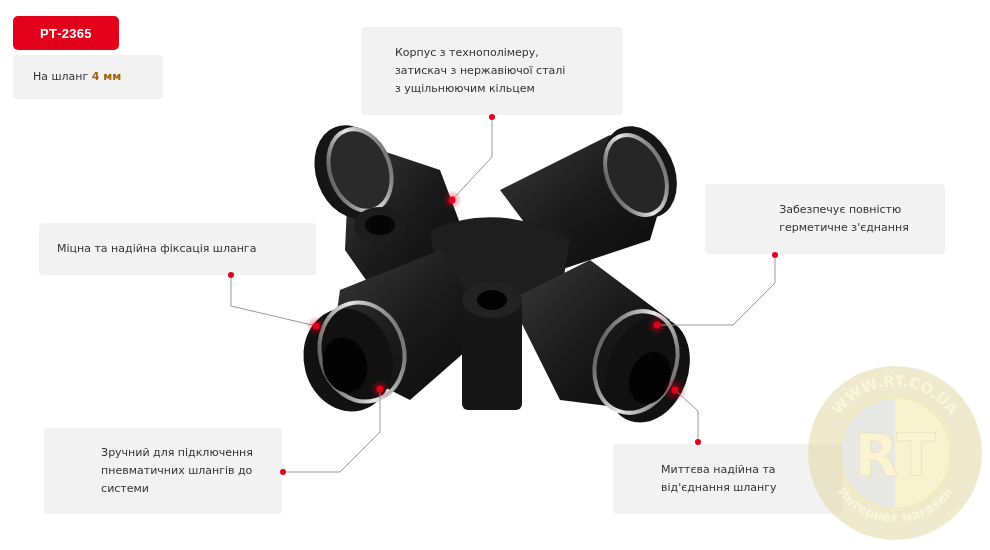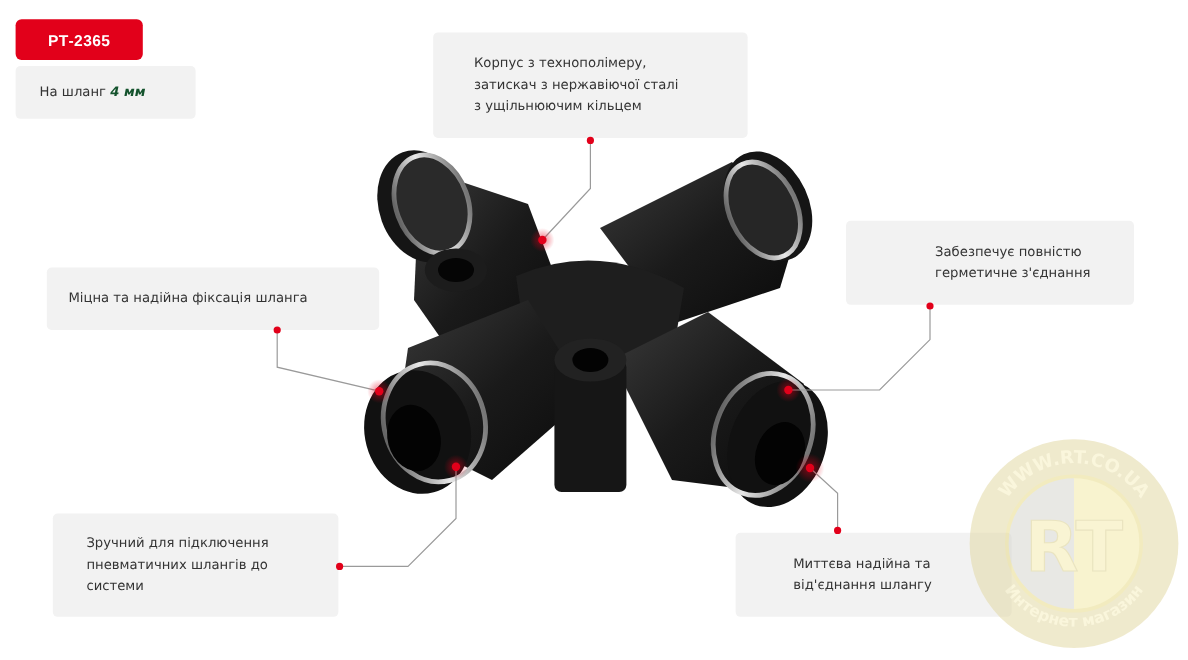--- a/index.html
+++ b/index.html
@@ -11,27 +11,27 @@
     background: #e2001a; border-radius: 5px; color: #fff;
     font-family: "Liberation Sans", sans-serif; font-weight: bold; font-size: 13px;
     display: flex; align-items: center; justify-content: center; letter-spacing: 0.3px;
   }
   .box {
     position: absolute; background: #f2f2f2; border-radius: 4px;
     font-size: 11px; line-height: 18px; color: #333;
     display: flex; align-items: center;
   }
   .box .txt { white-space: pre-line; }
-  .accent { color: #14532d; font-weight: bold; font-style: italic; }
+  .accent { color: #a16207; font-weight: bold; }
 
   #hose-box   { left: 13px;  top: 55px;  width: 150px; height: 44px; padding-left: 20px; }
   #body-box   { left: 361px; top: 27px;  width: 262px; height: 88px; padding-left: 34px; }
   #seal-box   { left: 705px; top: 184px; width: 240px; height: 70px; padding-left: 38px; justify-content: center; }
   #fix-box    { left: 39px;  top: 223px; width: 277px; height: 52px; padding-left: 18px; text-align: right; }
-  #conn-box   { left: 44px;  top: 428px; width: 238px; height: 86px; padding-left: 28px; }
+  #conn-box   { left: 44px;  top: 428px; width: 238px; height: 86px; padding-left: 28px; justify-content: center; }
   #quick-box  { left: 613px; top: 444px; width: 230px; height: 70px; padding-left: 48px; }
 
   svg.layer { position: absolute; left: 0; top: 0; }
 
   .watermark {
     position: absolute; left: 806px; top: 364px; width: 178px; height: 178px;
     opacity: 0.55;
   }
 </style>
 </head>

